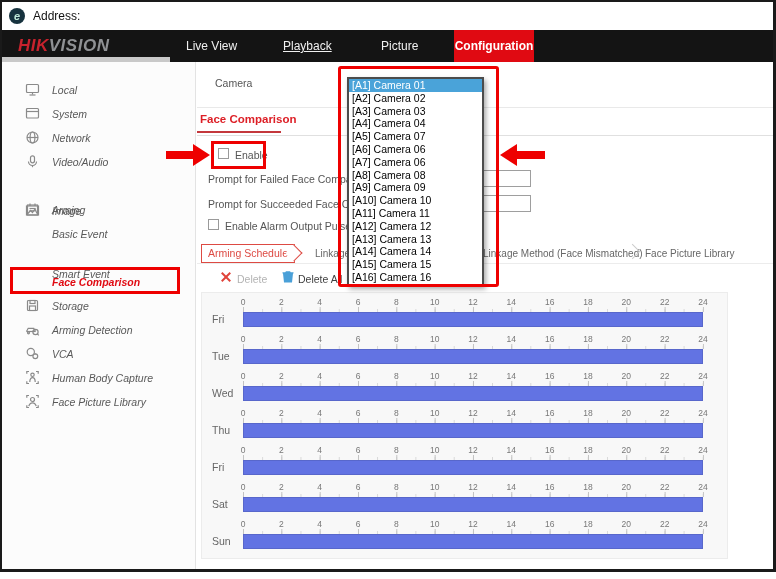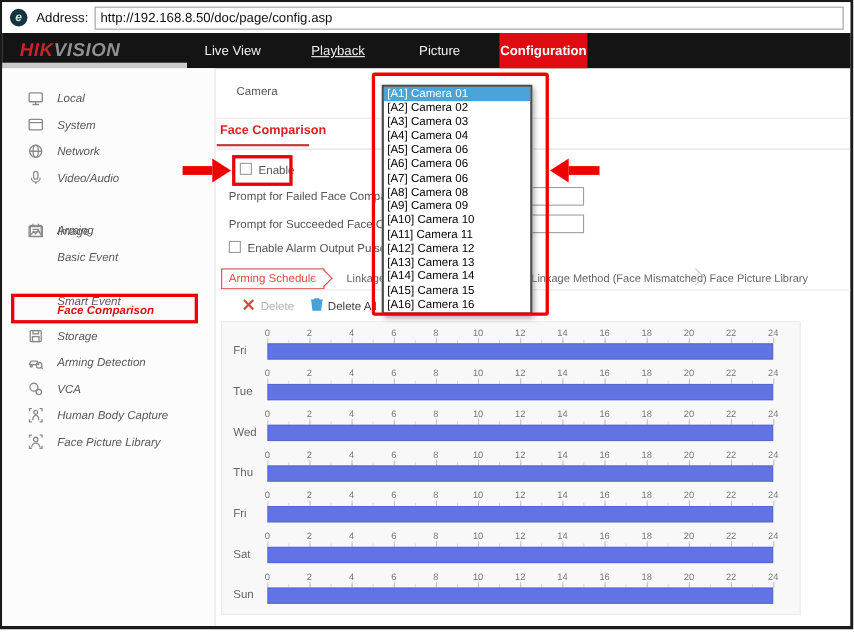--- a/index.html
+++ b/index.html
@@ -73,21 +73,20 @@
 </style>
 </head>
 <body>
 
 <div id="page">
  <div id="window">
 
   <div class="addrbar">
     <div class="e-icon">e</div>
     <span class="addr-label">Address:</span>
-    <input class="addr-input" type="text" value="http://192.168.8.50/doc/page/config.asp" style="">
   </div>
 
   <div class="header">
     <div class="logo">
       <span class="hik">HIK</span>
           <span class="vision">VISION</span>
     </div>
     <div id="nav-holder">
           <div class="nav-item" style="left: 184px;">Live View</div>
           <div class="nav-item" style="left: 281px; text-decoration: underline;">Playback</div>
@@ -393,21 +392,21 @@
           </div>
         </div>
   </div>
 
   <div class="dropdown">
     <div id="dd-holder">
           <div class="dd-item" style="background: rgb(74, 163, 217); color: rgb(255, 255, 255);">[A1] Camera 01</div>
           <div class="dd-item">[A2] Camera 02</div>
           <div class="dd-item">[A3] Camera 03</div>
           <div class="dd-item">[A4] Camera 04</div>
-          <div class="dd-item">[A5] Camera 06</div>
+          <div class="dd-item">[A5] Camera 07</div>
           <div class="dd-item">[A6] Camera 06</div>
           <div class="dd-item">[A7] Camera 06</div>
           <div class="dd-item">[A8] Camera 08</div>
           <div class="dd-item">[A9] Camera 09</div>
           <div class="dd-item">[A10] Camera 10</div>
           <div class="dd-item">[A11] Camera 11</div>
           <div class="dd-item">[A12] Camera 12</div>
           <div class="dd-item">[A13] Camera 13</div>
           <div class="dd-item">[A14] Camera 14</div>
           <div class="dd-item">[A15] Camera 15</div>

